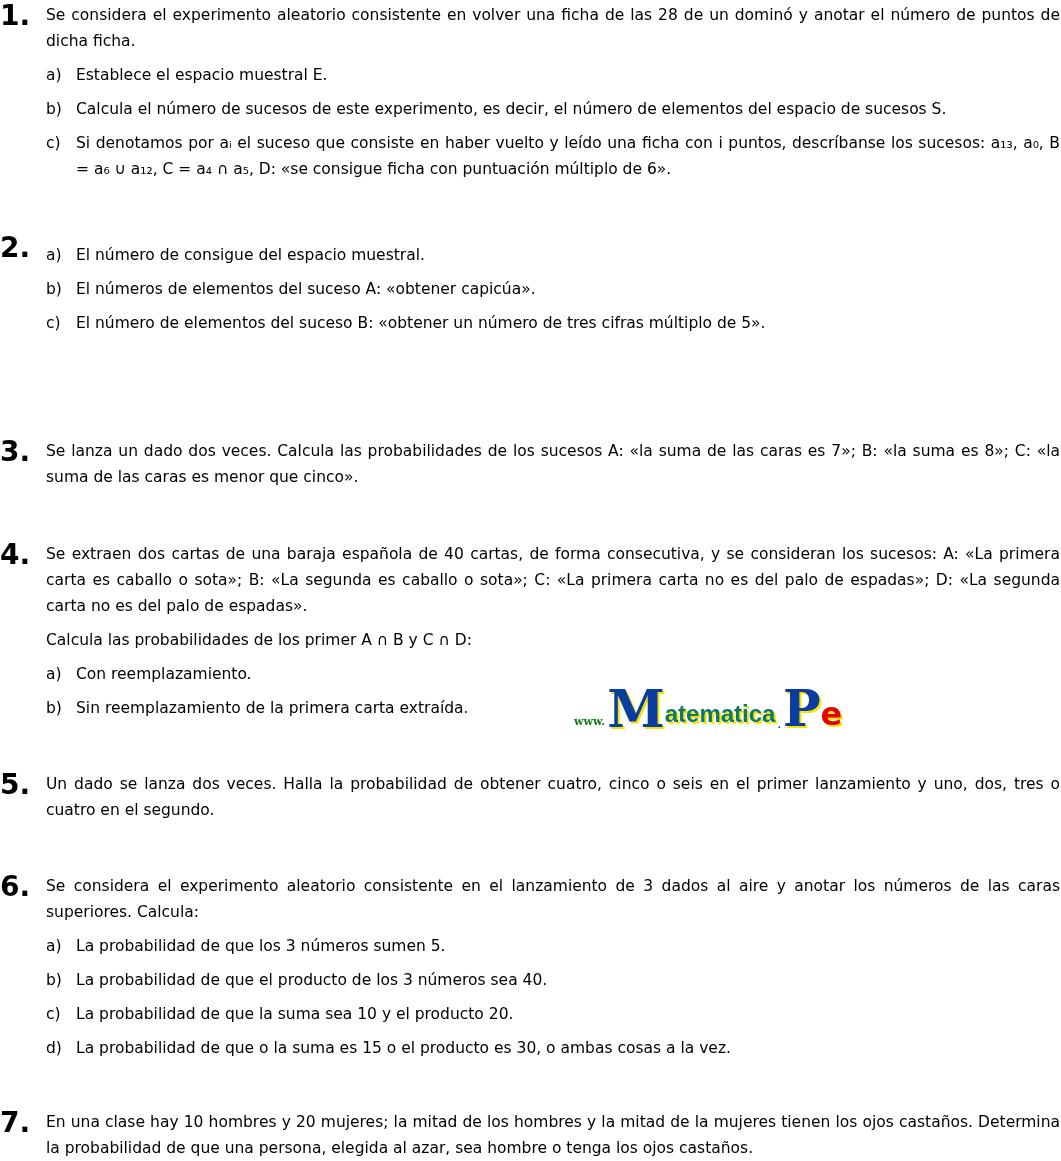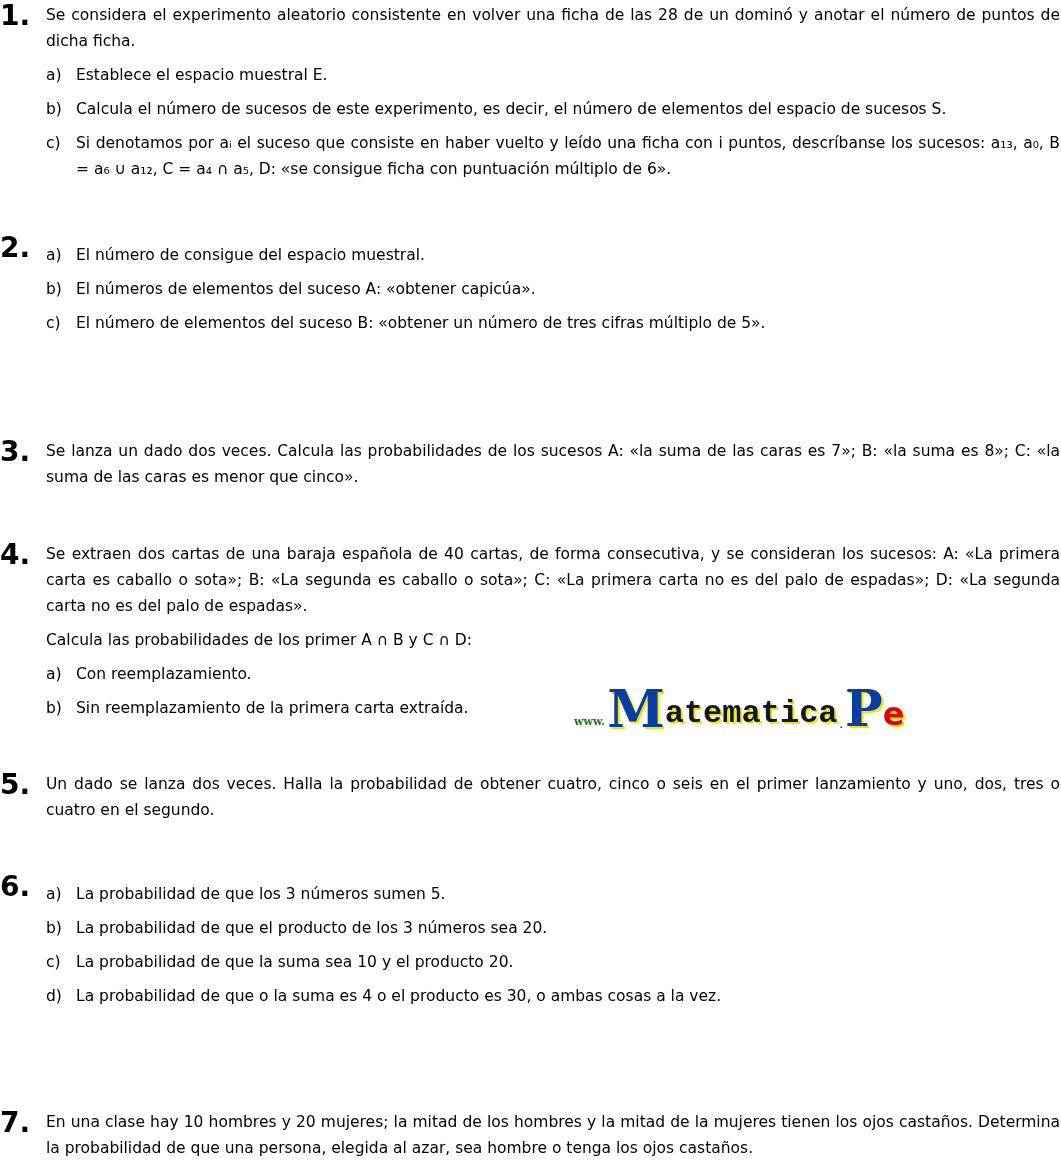--- a/index.html
+++ b/index.html
@@ -16,21 +16,21 @@
   .item { margin-left:46px; line-height:26px; margin-top:8px; display:flex; width:1014px; }
   .item .lbl { width:30px; flex:none; }
   .item .txt { flex:1; text-align:justify; }
   .note { margin-left:46px; line-height:26px; margin-top:8px; }
   .logo {
     position:absolute; left:574px; top:684px; height:50px; display:flex; align-items:flex-end;
     font-family:"DejaVu Serif", serif; font-weight:bold;
   }
   .logo .www { color:#1a7a1a; font-size:11px; margin-right:2px; margin-bottom:6px; }
   .logo .M { color:#0a3da0; font-size:52px; line-height:50px; text-shadow:2px 2px 0 #f5e400; }
-  .logo .rest { color:#0f172a; font-family:Liberation Mono, monospace; font-size:32px; line-height:36px; text-shadow:2px 2px 0 #f5e400; margin-bottom:2px; }
+  .logo .rest { color:#0f766e; font-family:Liberation Sans, sans-serif; font-size:24px; line-height:36px; text-shadow:2px 2px 0 #f5e400; margin-bottom:2px; }
   .logo .dot { color:#0a3da0; font-size:10px; margin:0 2px 4px; }
   .logo .P { color:#0a3da0; font-size:50px; line-height:50px; text-shadow:2px 2px 0 #f5e400; }
   .logo .e { color:#e60000; font-family:"DejaVu Sans", sans-serif; font-size:32px; line-height:36px; text-shadow:2px 2px 0 #f5e400; margin-bottom:2px; }
 </style>
 </head>
 <body>
 
 <div class="problem" style="top:2px;">
   <span class="num">1.</span>
   <div class="para">Se considera el experimento aleatorio consistente en volver una ficha de las 28 de un dominó y anotar el número de puntos de dicha ficha.</div>
@@ -92,34 +92,35 @@
   <span class="e">e</span>
 </div>
 
 <div class="problem" style="top:771px;">
   <span class="num">5.</span>
   <div class="para">Un dado se lanza dos veces. Halla la probabilidad de obtener cuatro, cinco o seis en el primer lanzamiento y uno, dos, tres o cuatro en el segundo.</div>
 </div>
 
 <div class="problem" style="top:873px;">
   <span class="num">6.</span>
+  <div class="para">Se considera el experimento aleatorio consistente en el lanzamiento de 3 dados al aire y anotar los números de las caras superiores. Calcula:</div>
   <div class="item">
       <span class="lbl">a)</span>
       <span class="txt">La probabilidad de que los 3 números sumen 5.</span>
     </div>
   <div class="item">
       <span class="lbl">b)</span>
-      <span class="txt">La probabilidad de que el producto de los 3 números sea 20.</span>
+      <span class="txt">La probabilidad de que el producto de los 3 números sea 40.</span>
     </div>
   <div class="item">
       <span class="lbl">c)</span>
       <span class="txt">La probabilidad de que la suma sea 10 y el producto 20.</span>
     </div>
   <div class="item">
       <span class="lbl">d)</span>
-      <span class="txt">La probabilidad de que o la suma es 4 o el producto es 30, o ambas cosas a la vez.</span>
+      <span class="txt">La probabilidad de que o la suma es 15 o el producto es 30, o ambas cosas a la vez.</span>
     </div>
 </div>
 
 <div class="problem" style="top:1109px;">
   <span class="num">7.</span>
   <div class="para">En una clase hay 10 hombres y 20 mujeres; la mitad de los hombres y la mitad de la mujeres tienen los ojos castaños. Determina la probabilidad de que una persona, elegida al azar, sea hombre o tenga los ojos castaños.</div>
 </div>
 
 </body></html>

